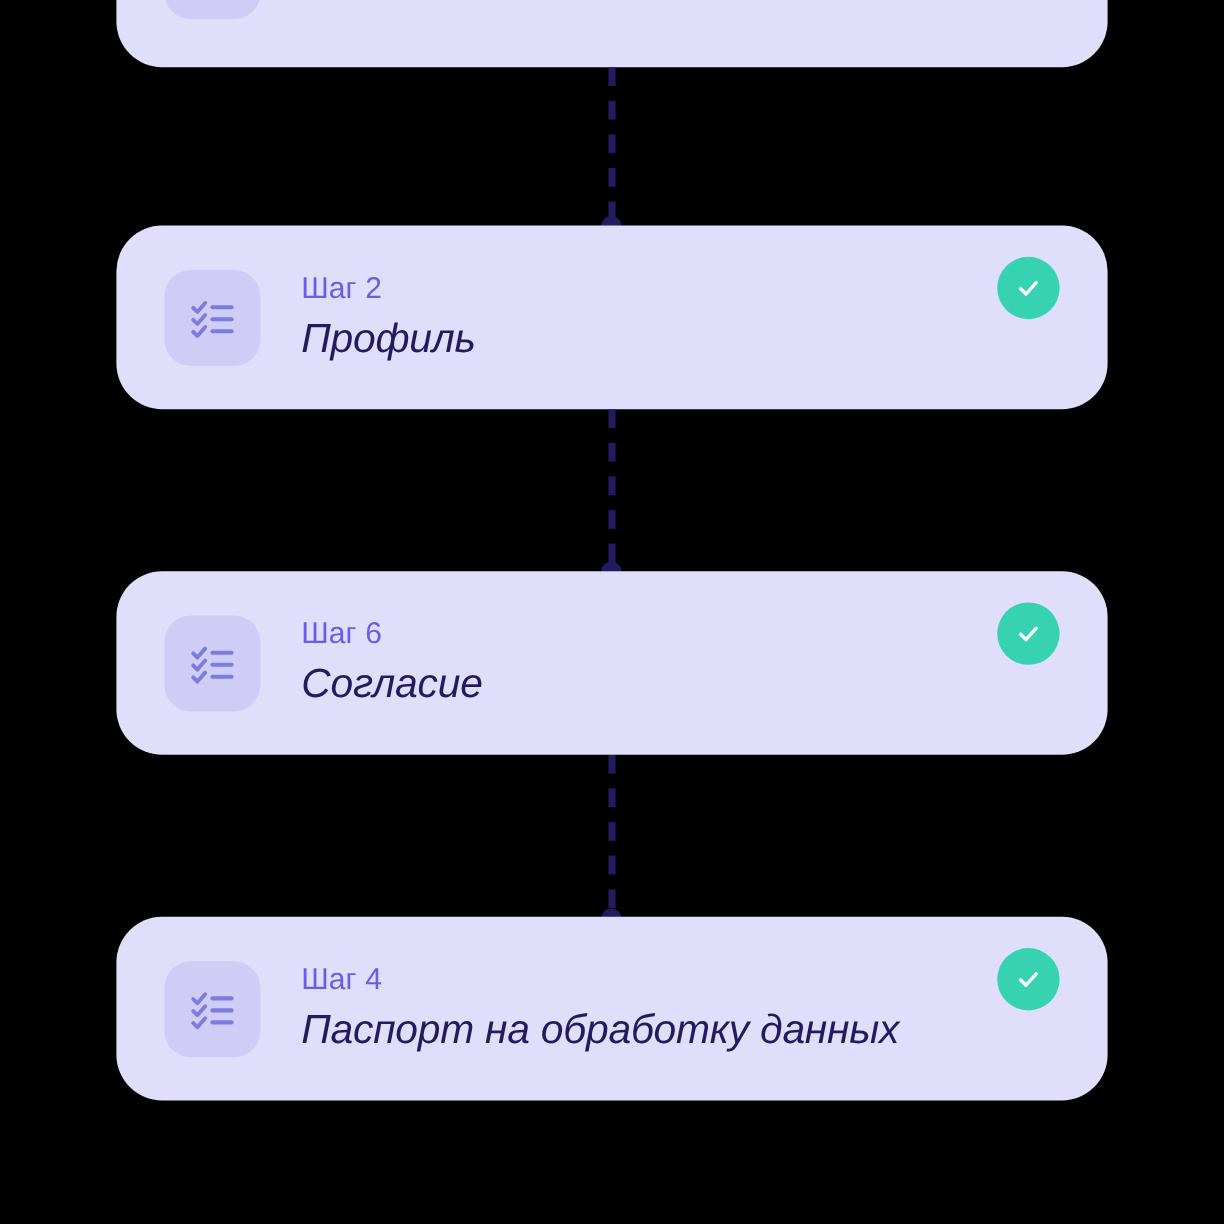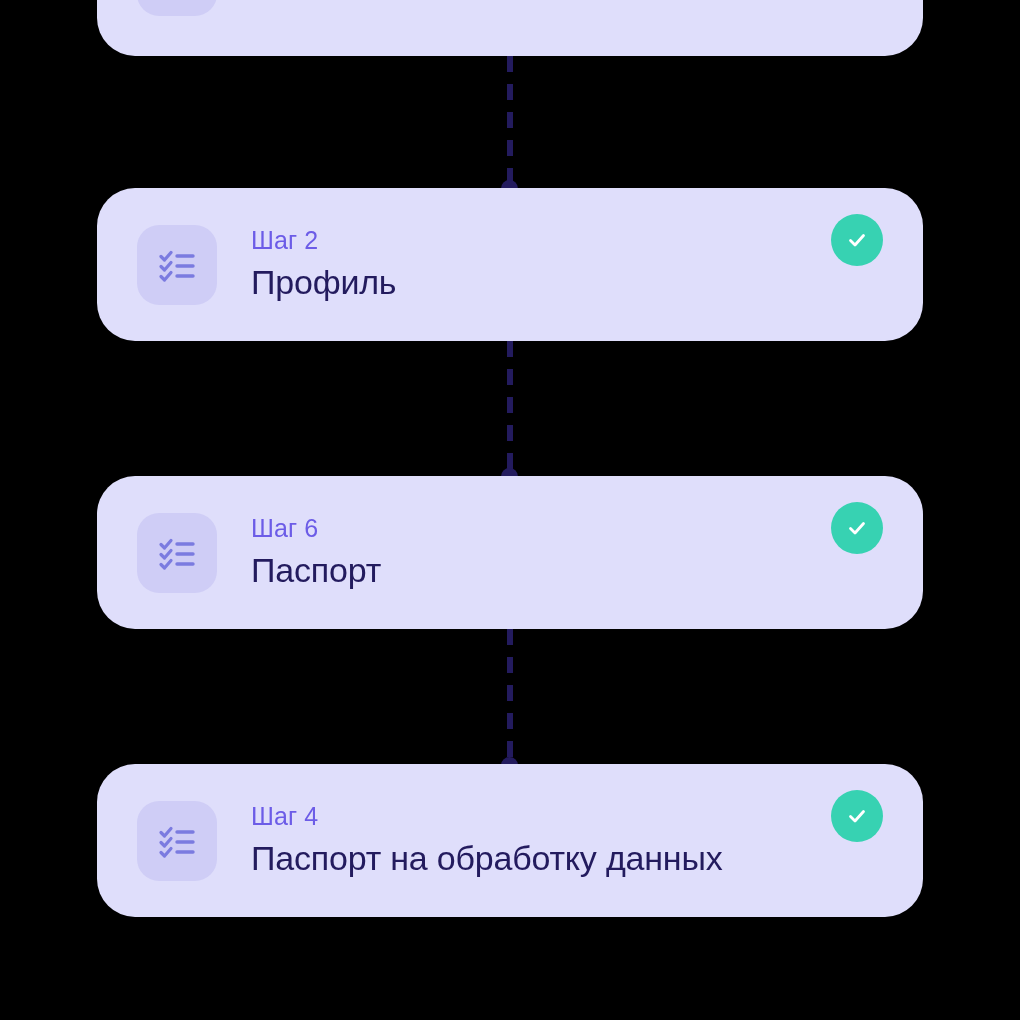--- a/index.html
+++ b/index.html
@@ -86,20 +86,21 @@
     margin-bottom: 9px;
     white-space: nowrap;
   }
 
   .step-title {
     color: #231B5E;
     font-size: 34px;
     line-height: 1.15;
     letter-spacing: -0.2px;
     white-space: nowrap;
+    font-style: italic;
   }
 
   .step-status {
     flex: 0 0 auto;
     width: 52px;
     height: 52px;
     border-radius: 50%;
     background: #37D2B2;
     display: flex;
     align-items: center;
@@ -174,21 +175,21 @@
         <path d="M6 13.5 L9.5 17 L16 9.5" stroke="#7B7BE0" stroke-width="3.2" stroke-linecap="round" stroke-linejoin="round"></path>
         <path d="M6 23.5 L9.5 27 L16 19.5" stroke="#7B7BE0" stroke-width="3.2" stroke-linecap="round" stroke-linejoin="round"></path>
         <path d="M6 33.5 L9.5 37 L16 29.5" stroke="#7B7BE0" stroke-width="3.2" stroke-linecap="round" stroke-linejoin="round"></path>
         <path d="M22 13 L38 13" stroke="#7B7BE0" stroke-width="3.4" stroke-linecap="round"></path>
         <path d="M22 23 L38 23" stroke="#7B7BE0" stroke-width="3.4" stroke-linecap="round"></path>
         <path d="M22 33 L38 33" stroke="#7B7BE0" stroke-width="3.4" stroke-linecap="round"></path>
       </svg>
     </div>
     <div class="step-text">
       <div class="step-eyebrow">Шаг 6</div>
-      <div class="step-title">Паспорт</div>
+      <div class="step-title">Согласие</div>
     </div>
     <div class="step-status">
       <svg width="26" height="26" viewBox="0 0 26 26" fill="none" aria-hidden="true">
         <path d="M6.5 13.5 L11 18 L19.5 8.5" stroke="#FFFFFF" stroke-width="2.8" stroke-linecap="round" stroke-linejoin="round"></path>
       </svg>
     </div>
   </div>
 
   <div class="connector" id="conn-3"></div>
   <div class="connector-dot" id="dot-3"></div>

